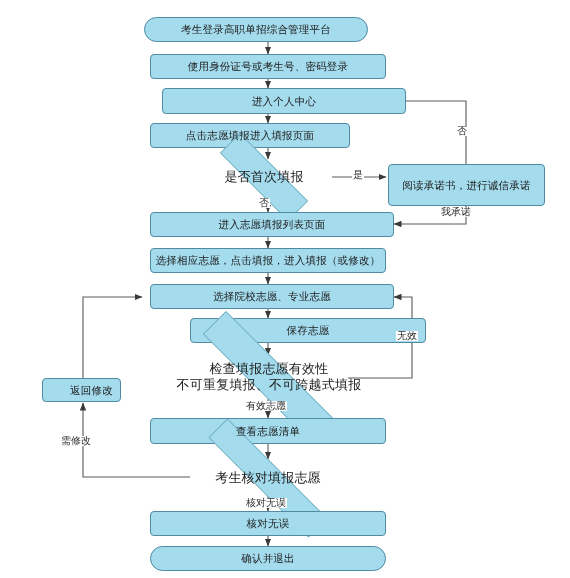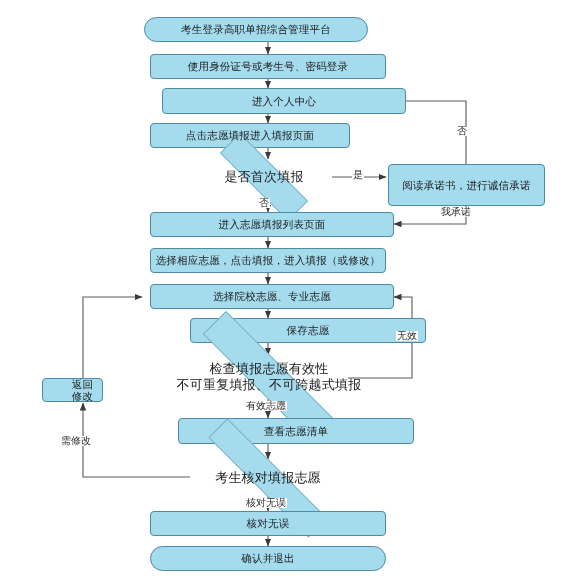--- a/index.html
+++ b/index.html
@@ -178,38 +178,38 @@
   <div class="node process" style="left:150px; top:318px; width:236px; height:25px;margin-left:40px;">
     <span class="node-label">保存志愿</span>
   </div>
 
   <div class="node decision" style="left:160px; top:354px; width:218px; height:46px;">
     <div class="diamond-shape"></div>
     <span class="diamond-label">检查填报志愿有效性
 不可重复填报、不可跨越式填报</span>
   </div>
 
-  <div class="node process" style="left:150px; top:418px; width:236px; height:26px;margin-left:28px;">
+  <div class="node process" style="left:150px; top:418px; width:236px; height:26px;">
     <span class="node-label">查看志愿清单</span>
   </div>
 
   <div class="node decision" style="left:168px; top:459px; width:200px; height:38px;">
     <div class="diamond-shape"></div>
     <span class="diamond-label">考生核对填报志愿</span>
   </div>
 
   <div class="node process" style="left:150px; top:511px; width:236px; height:25px;">
     <span class="node-label">核对无误</span>
   </div>
 
   <div class="node terminator" style="left:150px; top:546px; width:236px; height:25px;">
     <span class="node-label">确认并退出</span>
   </div>
 
-  <div class="node process" style="left:42px; top:378px; width:61px; height:24px;padding-left:20px;">
+  <div class="node process" style="left:42px; top:378px; width:79px; height:24px;padding-left:20px;">
     <span class="node-label">返回修改</span>
   </div>
 
   <span class="edge-label" style="left:352px; top:170px;">是</span>
 
   <span class="edge-label" style="left:258px; top:198px;">否</span>
 
   <span class="edge-label" style="left:456px; top:126px;">否</span>
 
   <span class="edge-label" style="left:440px; top:207px;">我承诺</span>

